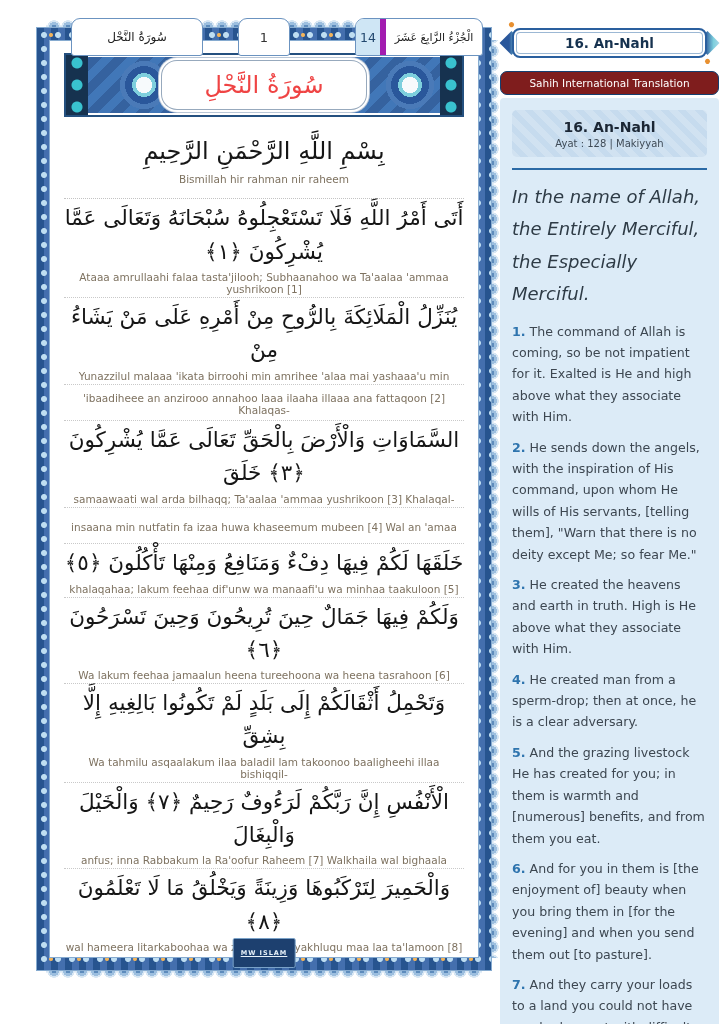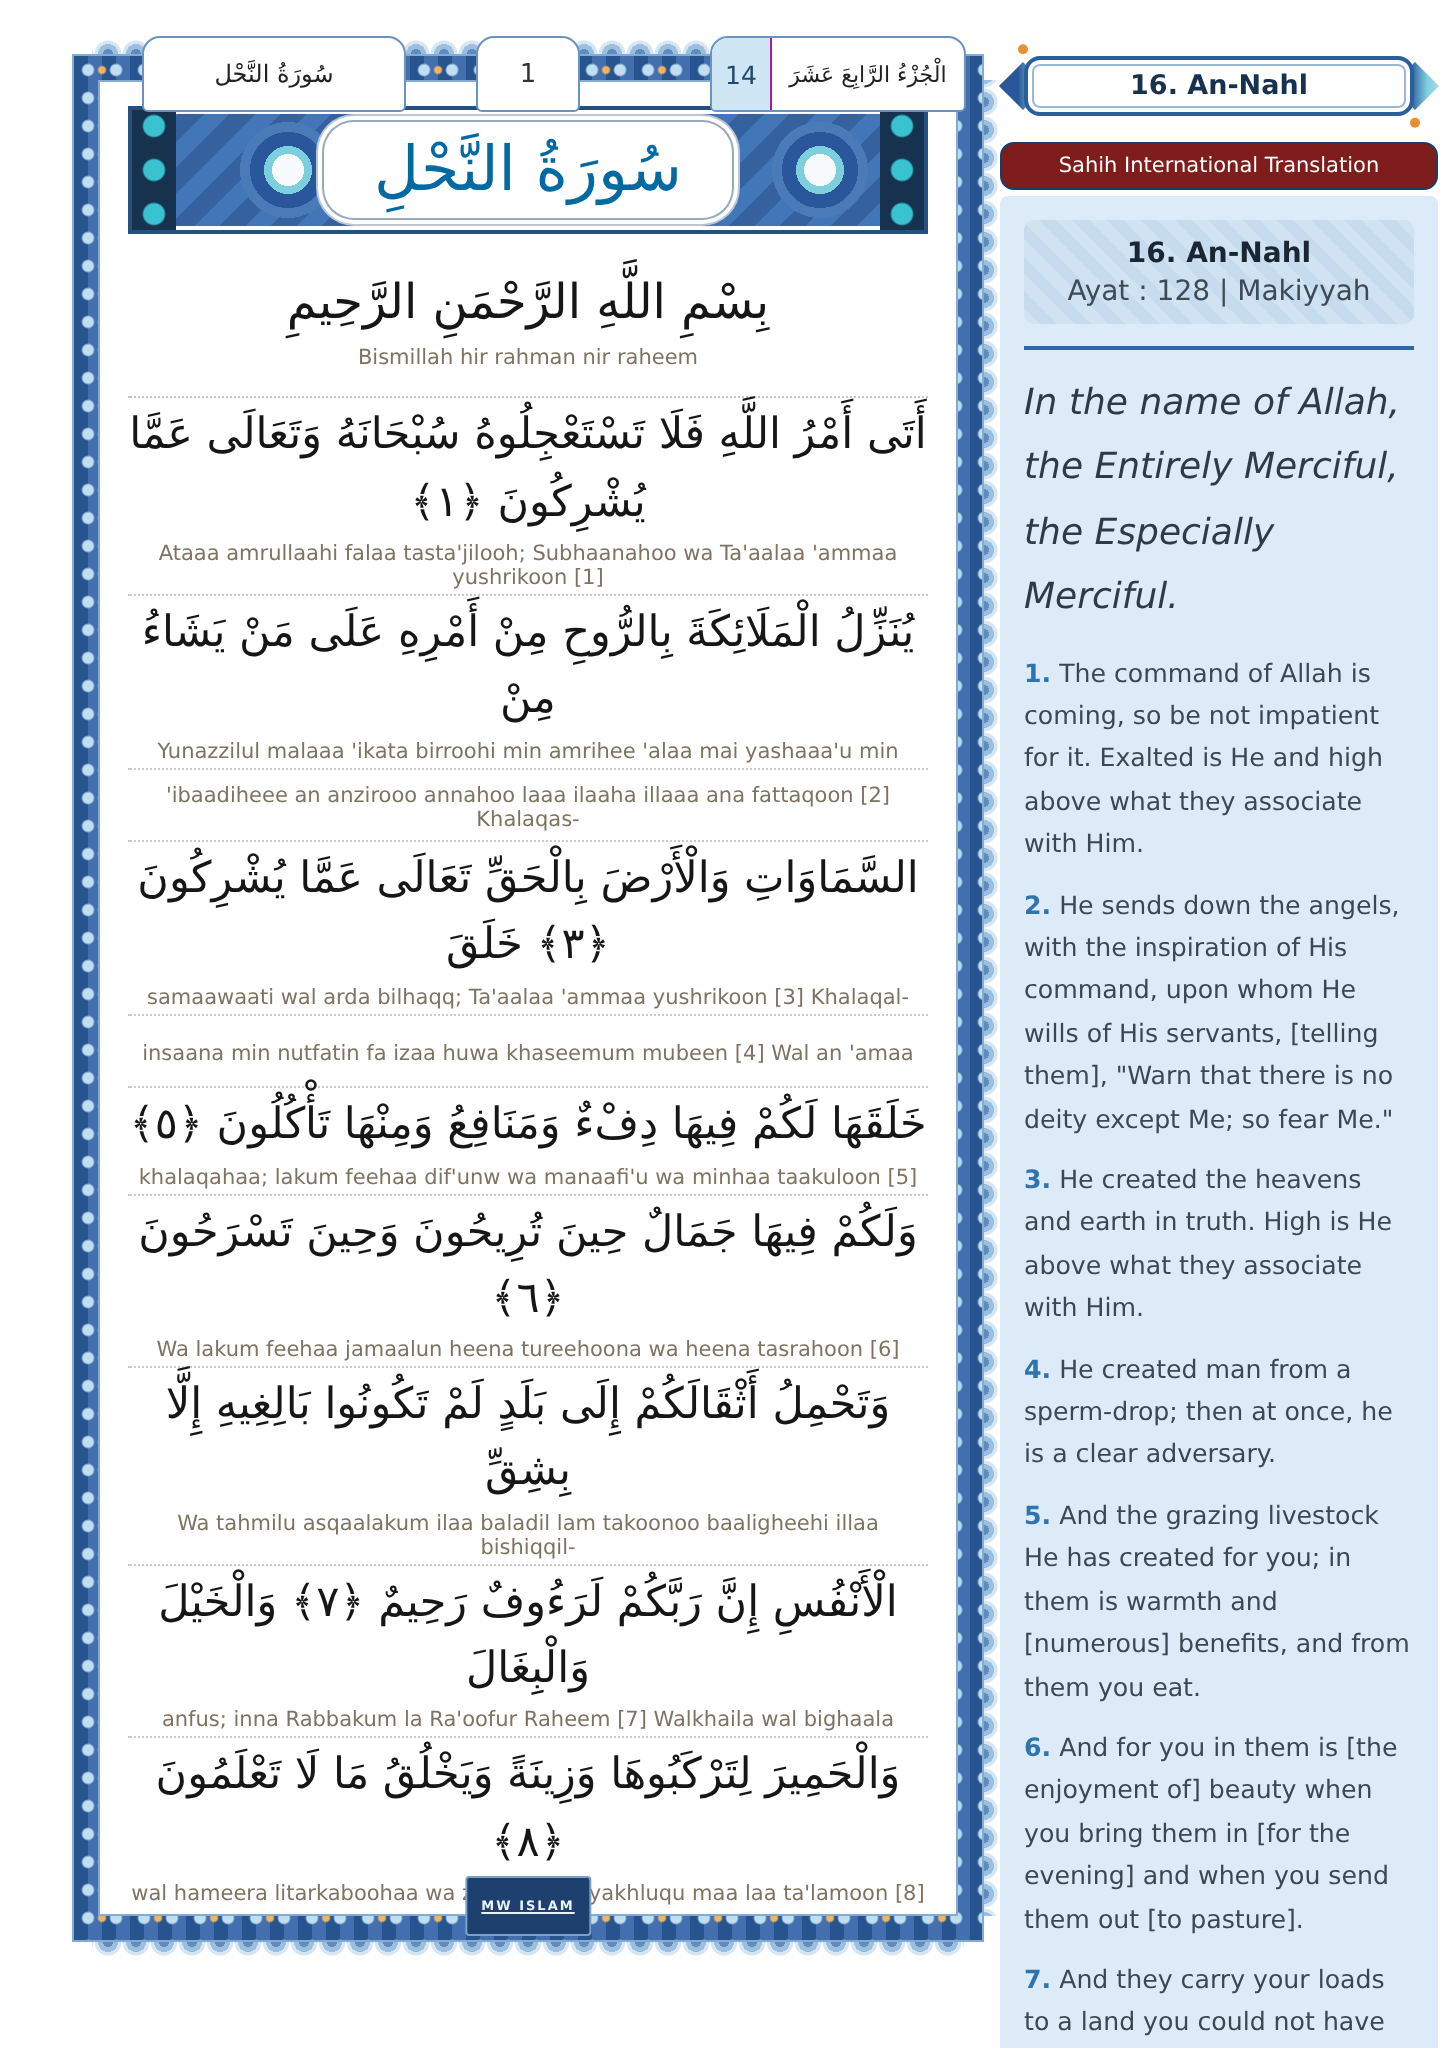--- a/index.html
+++ b/index.html
@@ -28,21 +28,21 @@
     height:918px; display:flex; flex-direction:column; }
 
   
   .tab { position:absolute; top:-10px; height:38px; background:#fff;
     border:1px solid #6b93c0; border-radius:9px 9px 3px 3px; z-index:6;
     display:flex; align-items:center; justify-content:center; }
   .tab-surah { left:34px; width:132px; font-size:12px; color:#222; direction:rtl; }
   .tab-pageno { left:50%; transform:translateX(-50%); width:52px; font-size:13px; color:#333; }
   .tab-juz { right:8px; width:128px; padding:0; overflow:hidden; direction:ltr; }
   .tab-juz .juz-num { width:30px; align-self:stretch; display:flex; align-items:center; justify-content:center;
-    background:#cfe6f5; border-right:1px solid #a21caf; font-size:12.5px; color:#23486e; }
+    background:#cfe6f5; border-right:6px solid #a21caf; font-size:12.5px; color:#23486e; }
   .tab-juz .juz-name { flex:1; text-align:center; font-size:11px; color:#222; direction:rtl; }
 
   
   .title-banner { position:relative; height:64px; margin:8px 0 2px;
     border:2px solid #24507f; box-shadow:inset 0 0 0 2px #fff;
     background-color:#3a6cb0;
     background-image:
       radial-gradient(circle at 78px 30px, #f7fafc 0 8px, #7ecfdd 8px 12px, #2a579b 12px 19px, #4a7ab8 19px 24px, rgba(0,0,0,0) 24px),
       radial-gradient(circle at 344px 30px, #f7fafc 0 8px, #7ecfdd 8px 12px, #2a579b 12px 19px, #4a7ab8 19px 24px, rgba(0,0,0,0) 24px),
       radial-gradient(circle at 130px 10px, #e89030 0 3px, rgba(0,0,0,0) 4px),
@@ -50,21 +50,21 @@
       radial-gradient(circle at 292px 10px, #e89030 0 3px, rgba(0,0,0,0) 4px),
       radial-gradient(circle at 292px 50px, #e89030 0 3px, rgba(0,0,0,0) 4px),
       repeating-linear-gradient(135deg, #35629f 0 9px, #4177b8 9px 18px); }
   .title-banner::before, .title-banner::after { content:""; position:absolute; top:0; bottom:0; width:22px;
     background:#16324f radial-gradient(circle, #39c2cf 0 5px, rgba(0,0,0,0) 6px) center/22px 22px; }
   .title-banner::before { left:0; } .title-banner::after { right:0; }
   .cartouche { position:absolute; left:50%; top:50%; transform:translate(-50%,-50%);
     width:204px; height:48px; background:#fff; border-radius:15px;
     box-shadow:0 0 0 1px #97a9bd, 0 0 0 3px #fff, 0 0 0 4px #b9c6d6;
     display:flex; align-items:center; justify-content:center; z-index:2; }
-  .cartouche span { font-size:31px; color:#0369a1; direction:rtl; }
+  .cartouche span { font-size:24px; color:#ef4444; direction:rtl; }
 
   
   .bismillah { flex:1.05; display:flex; flex-direction:column; align-items:center;
     justify-content:center; border-bottom:1px dotted #c3c3c3; }
   .ar-line { direction:rtl; unicode-bidi:plaintext; text-align:center; color:#161616;
     font-size:21.5px; line-height:1.55; width:100%; }
   .bismillah .ar-line { font-size:24px; }
   .translit { font-size:10.5px; color:#7e7260; text-align:center; margin-top:3px; }
   .verse-row { flex:1; display:flex; flex-direction:column; justify-content:center;
     border-bottom:1px dotted #c9c9c9; padding:2px 0; }
@@ -90,21 +90,21 @@
   .arrow-right { right:-9px; } .arrow-right::after { right:-7px; bottom:-7px; }
 
   .source-bar { background:#7f1d1d; border:1px solid #143f70; border-radius:7px;
     color:#fff; font-weight:normal; font-size:10.5px; text-align:center; padding:5px 0; }
   .panel-body { background:#dcebf7; border-radius:4px 4px 10px 10px; margin-top:3px;
     padding:12px 12px 14px; }
   .surah-card { background:#c6dbee;
     background-image:repeating-linear-gradient(45deg, rgba(255,255,255,.2) 0 6px, rgba(255,255,255,0) 6px 12px);
     border-radius:5px; text-align:center; padding:9px 4px 8px; }
   .card-title { font-weight:bold; font-size:14px; color:#1b2634; }
-  .card-meta { font-size:14px; color:#3e4a56; margin-top:3px; }
+  .card-meta { font-size:10px; color:#3e4a56; margin-top:3px; }
   .rule { height:2px; background:#2b6aa6; margin:11px 0 11px; }
   .intro { font-style:italic; font-size:18px; color:#2e3b46; line-height:1.8; margin:0 0 10px; }
   .tverse { font-size:12.6px; color:#3d4751; line-height:1.7; margin:0 0 9px; }
   .tverse:last-child { margin-bottom:0; }
   .tverse .num { color:#2e74ae; font-weight:bold; }
 </style>
 </head>
 <body>
 
 <div class="quran-page">

